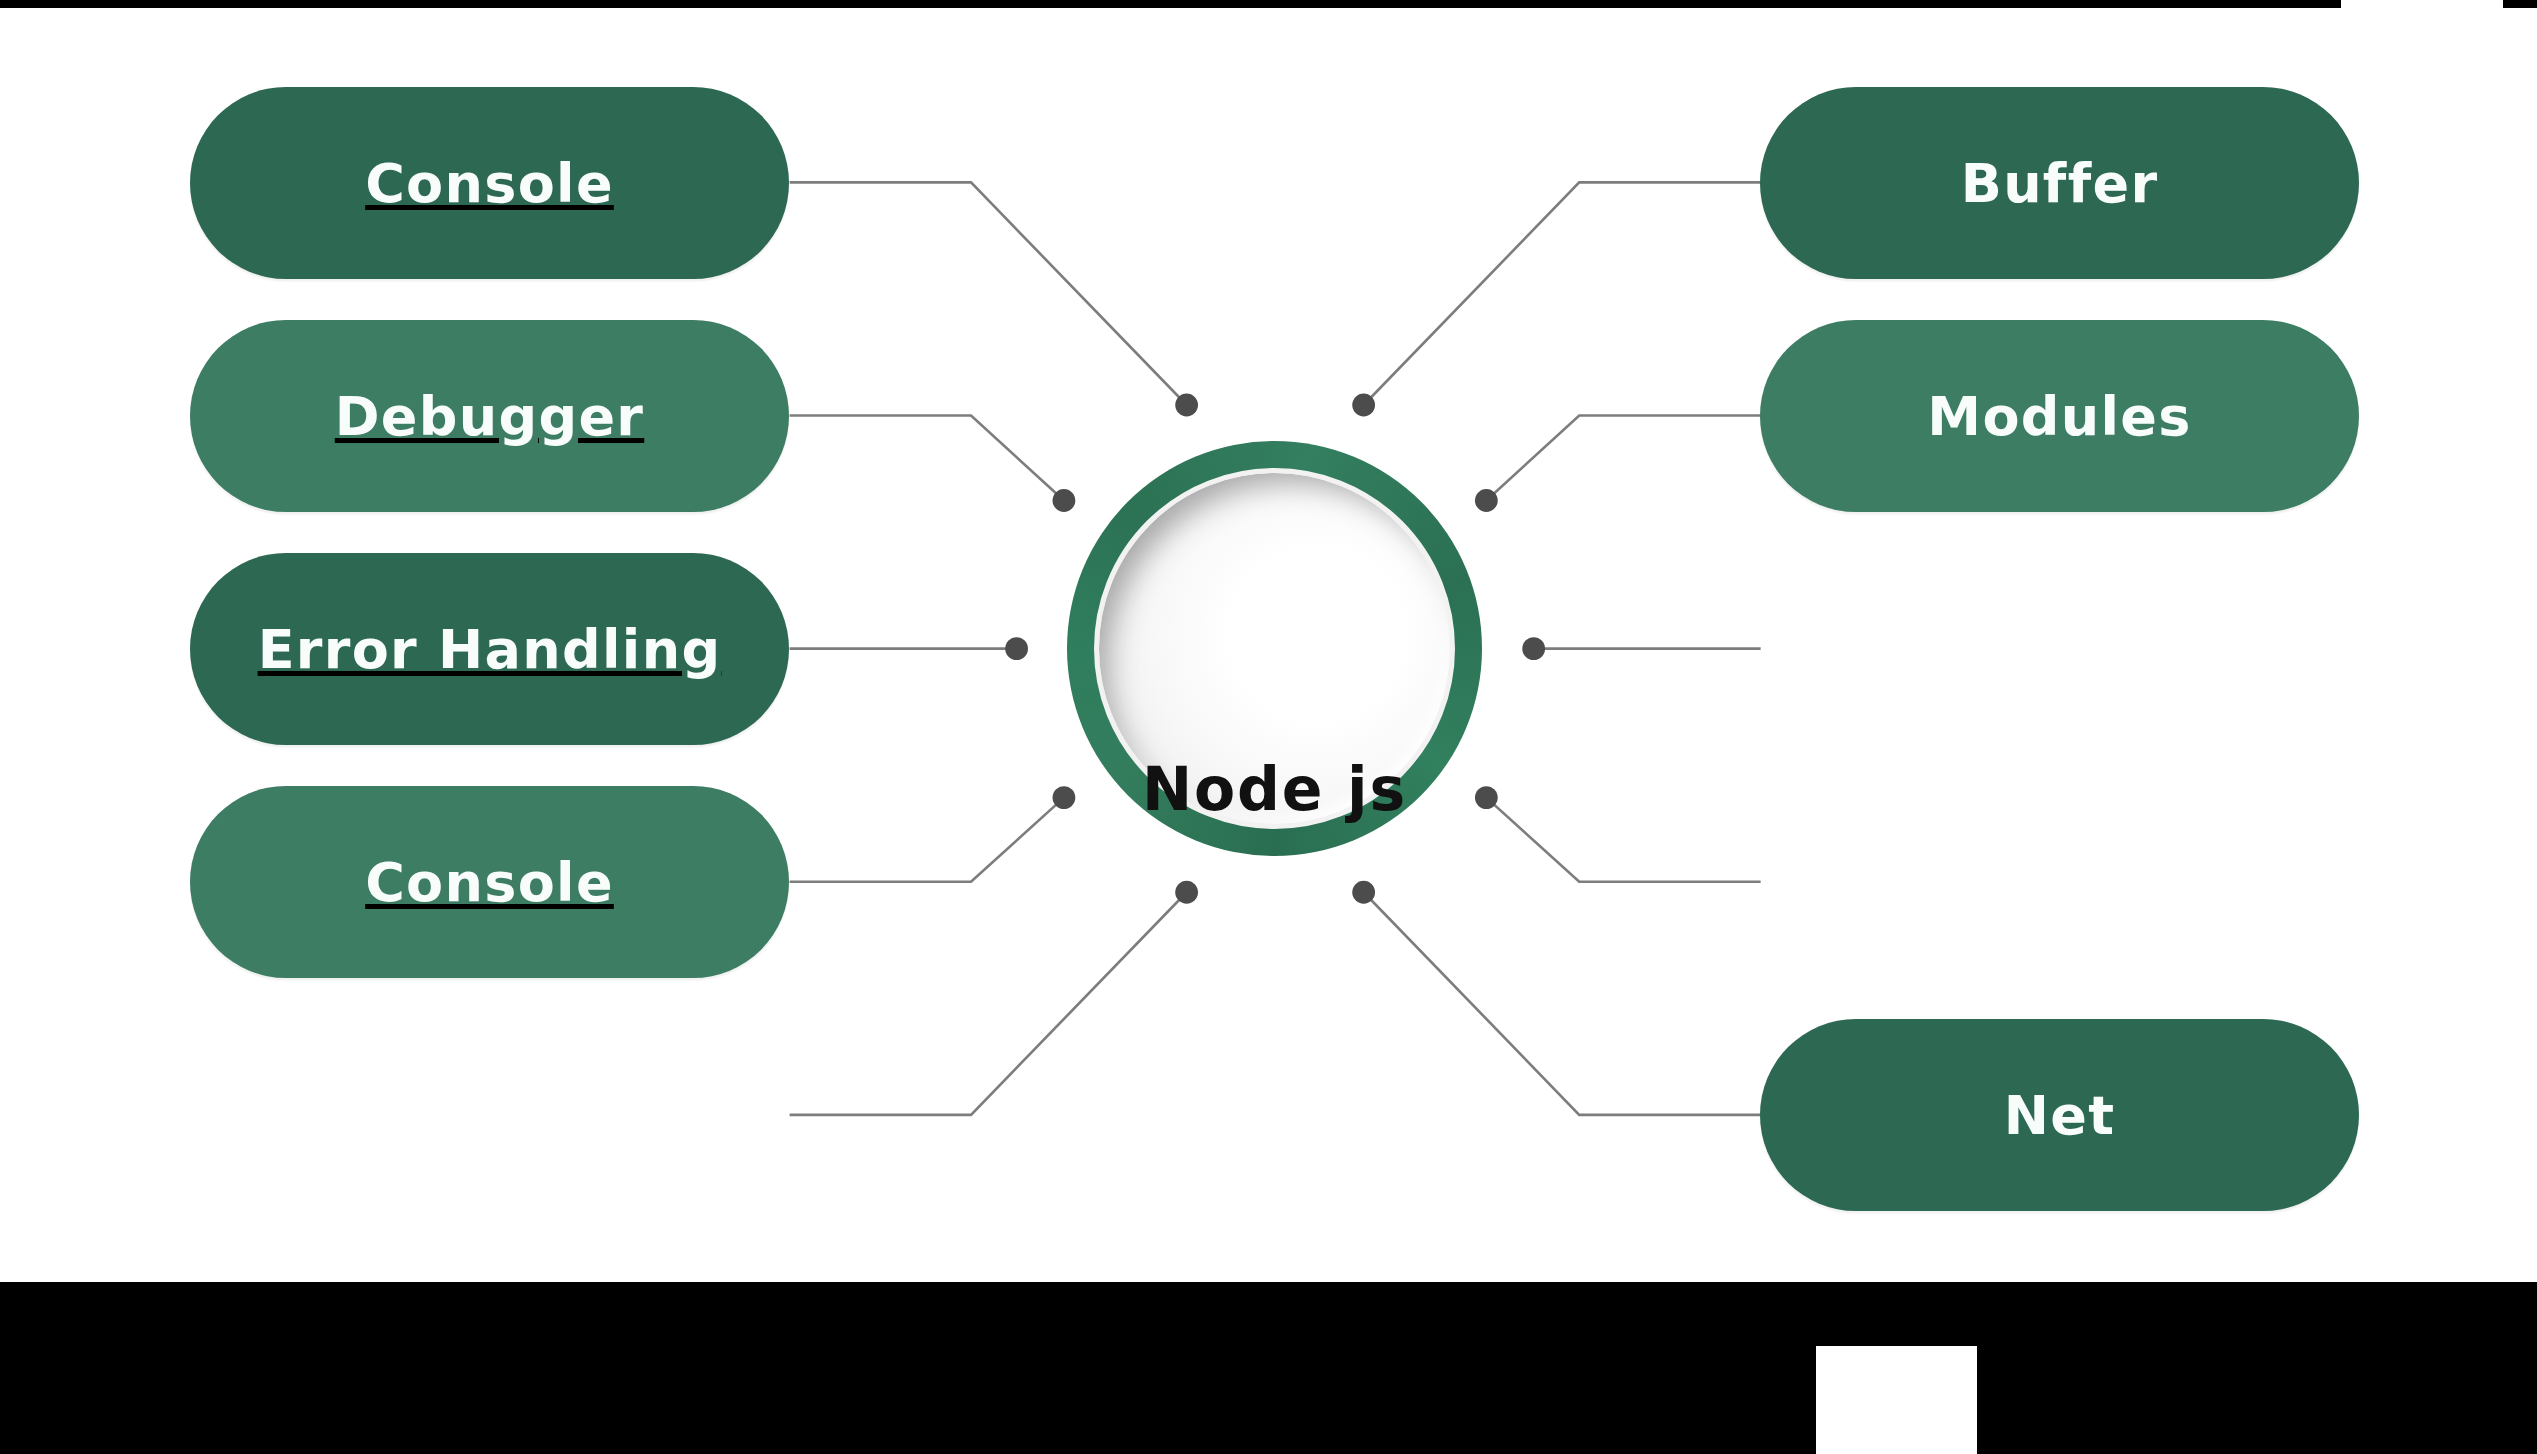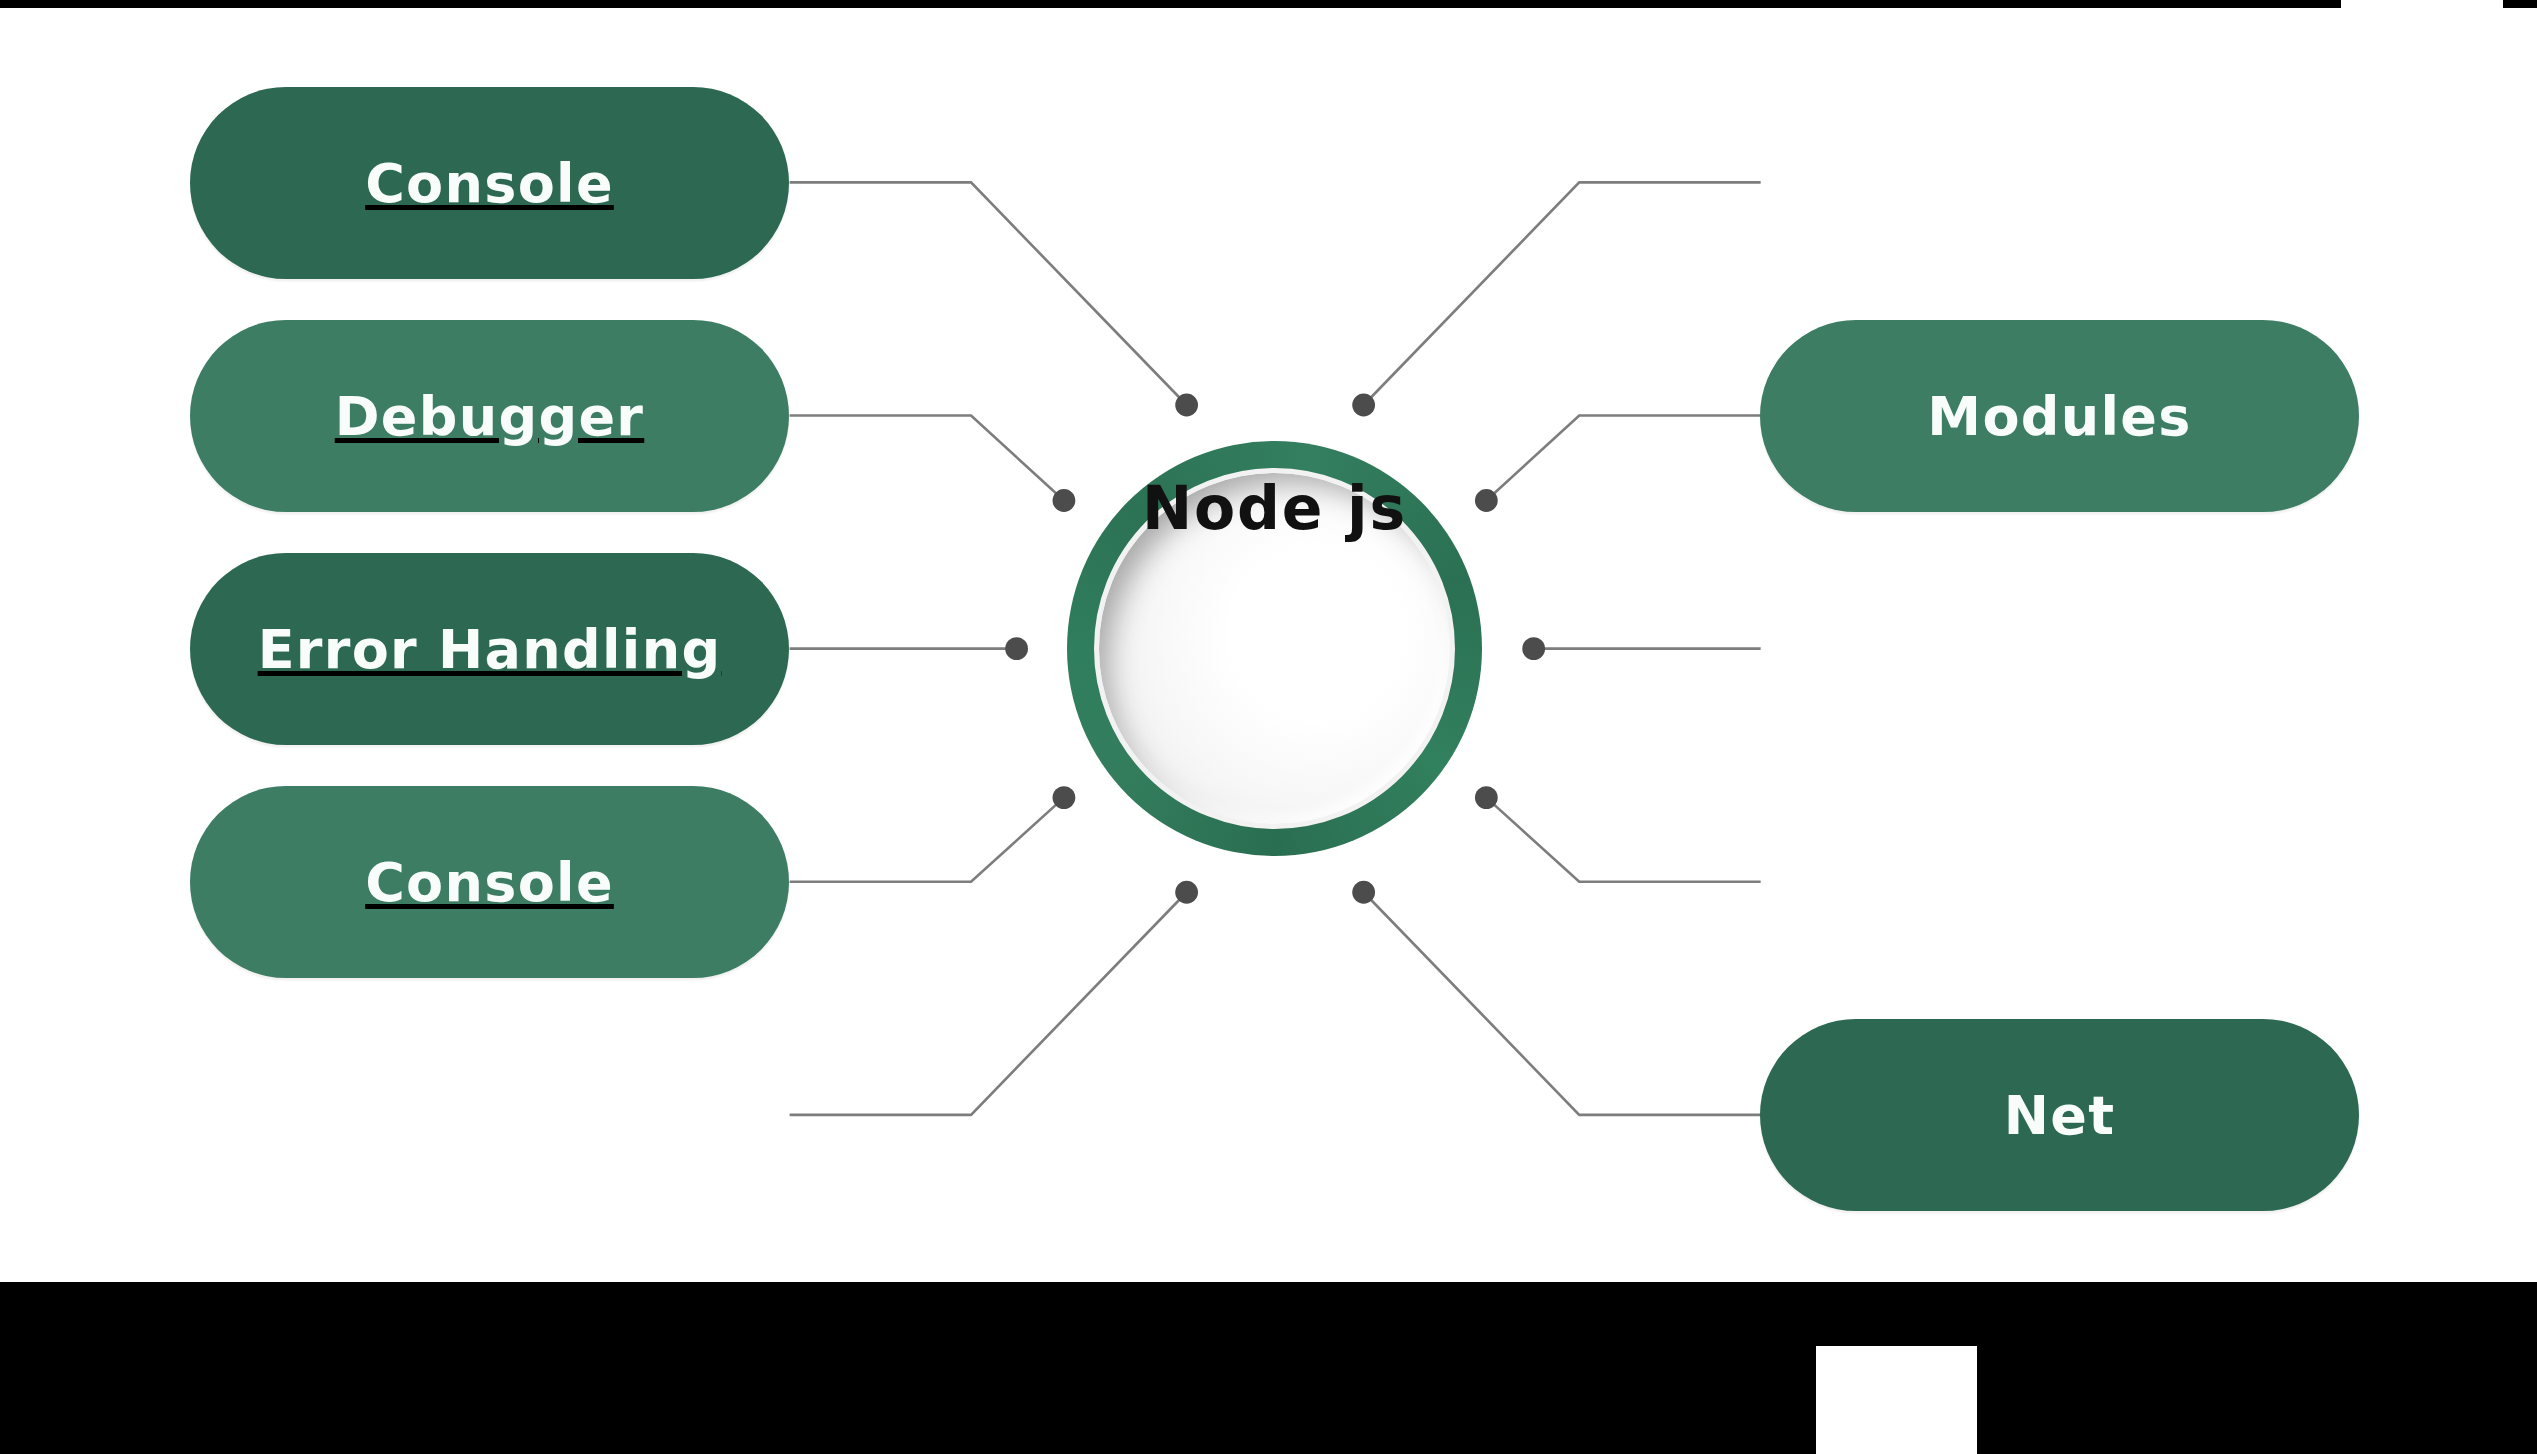--- a/index.html
+++ b/index.html
@@ -73,21 +73,21 @@
     position: absolute;
     inset: 27px;
     border-radius: 50%;
     border: 5.3px solid #f2f2f2;
     background: radial-gradient(circle at 62% 46%,
       #ffffff 30%, #f7f7f7 58%, #ececec 84%, #dcdcdc 100%);
     box-shadow:
       inset 16px 17.5px 28px -7px rgba(70,70,70,0.42),
       inset -5.3px -7px 12.3px rgba(255,255,255,0.9);
     display: flex;
-    align-items: flex-start;
+    align-items: flex-end;
     justify-content: center;
   }
   .hub-label {
     font-size: 60px;
     font-weight: bold;
     color: #111111;
     letter-spacing: 1.8px;
     white-space: nowrap;
   }
 </style>
@@ -132,20 +132,23 @@
   <div class="pill light pill-left row-1">
     <span class="pill-label">Debugger</span>
   </div>
   <div class="pill dark pill-left row-2">
     <span class="pill-label">Error Handling</span>
   </div>
   <div class="pill light pill-left row-3">
     <span class="pill-label">Console</span>
   </div>
 
+  <div class="pill dark pill-right row-0">
+    <span class="pill-label">Buffer</span>
+  </div>
   <div class="pill light pill-right row-1">
     <span class="pill-label">Modules</span>
   </div>
   <div class="pill dark pill-right row-4">
     <span class="pill-label">Net</span>
   </div>
 
   <div class="hub">
     <div class="hub-inner">
       <span class="hub-label">Node js</span>

